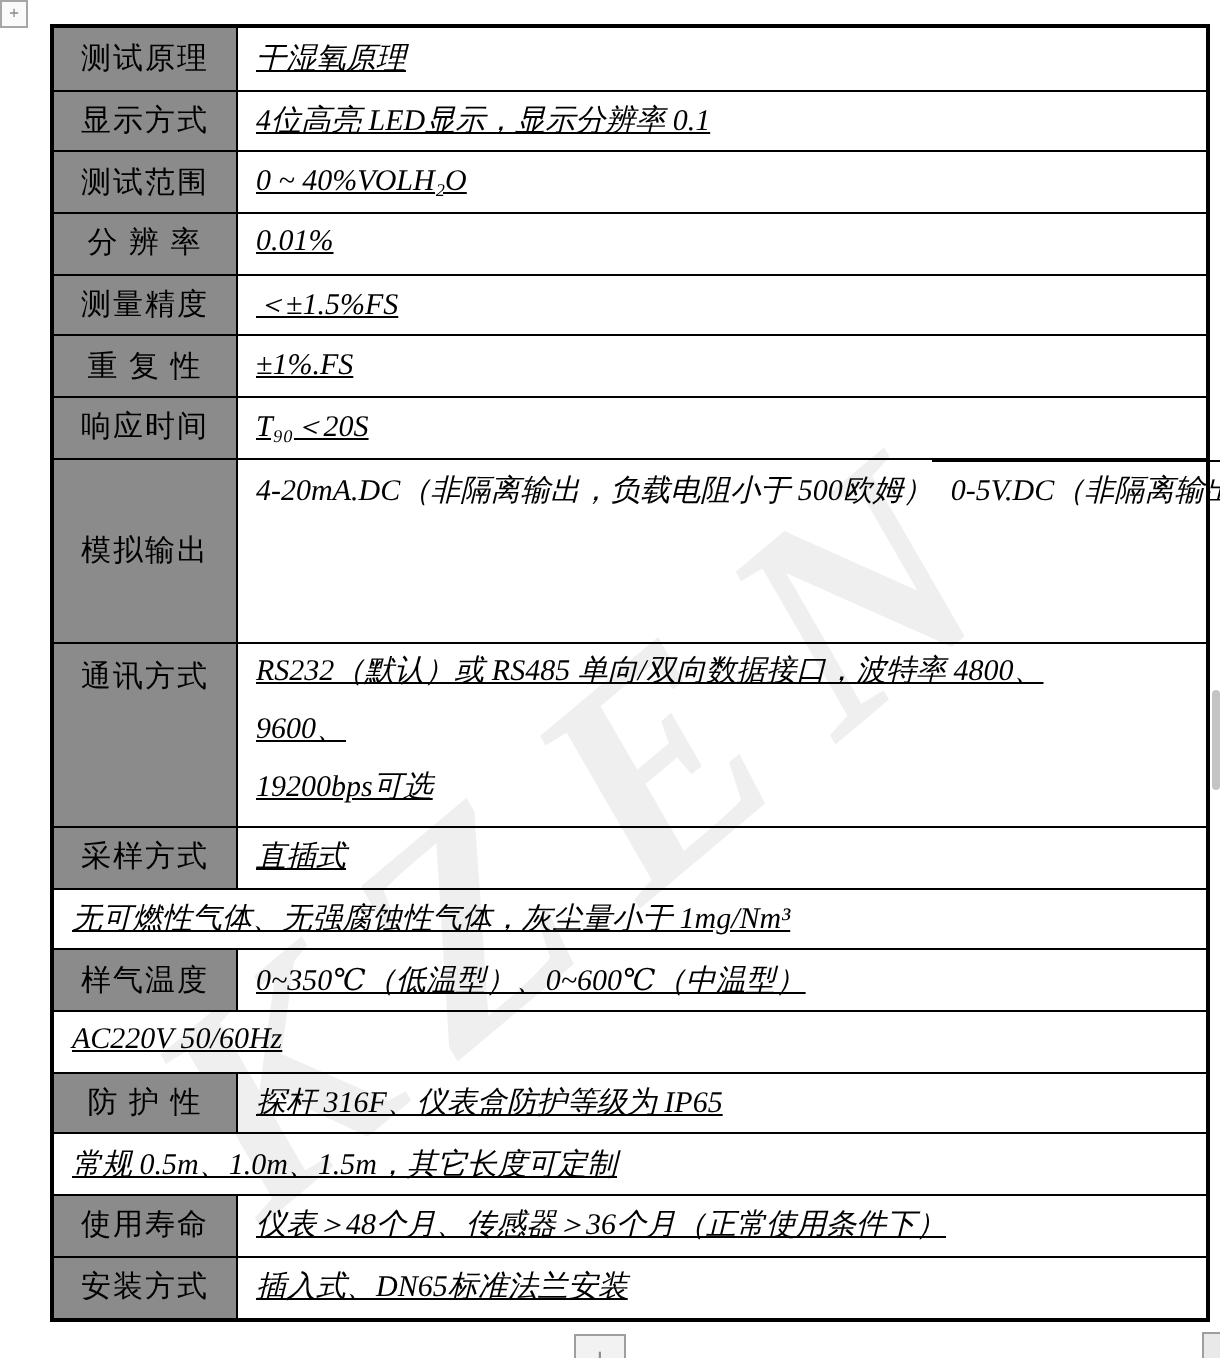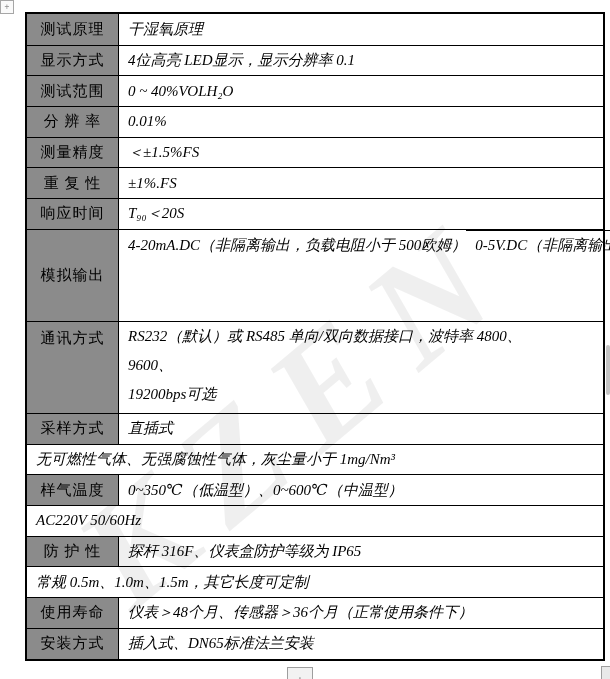--- a/index.html
+++ b/index.html
@@ -43,21 +43,21 @@
     flex:0 0 92px;width:92px;box-sizing:border-box;
     background:#8b8b8b;border-right:1px solid #000;
     display:flex;align-items:center;justify-content:center;
     font-size:15px;letter-spacing:1px;color:#000;
     font-family:"Liberation Serif","DejaVu Serif",serif;
   }
   .cell-label.top{align-items:flex-start;padding-top:7px;text-align:right;}
   .cell-value{
     flex:1;display:flex;align-items:center;
     padding:0 4px 0 9px;box-sizing:border-box;
-    font-size:15px;font-style:italic;color:#000;white-space:nowrap;overflow:hidden;
+    font-size:15px;font-style:italic;color:#000;white-space:nowrap;overflow:hidden;text-decoration:underline;
   }
   .cell-value.multiline{
     display:block;align-items:flex-start;
     white-space:pre-line;line-height:29px;
   }
   .value-stack{flex:1;display:flex;}
   .sub-cell{
     height:30.7px;box-sizing:border-box;display:flex;align-items:center;
     padding-left:9px;font-size:15px;font-style:italic;border-top:1px solid #000;white-space:nowrap;overflow:hidden;
   }

